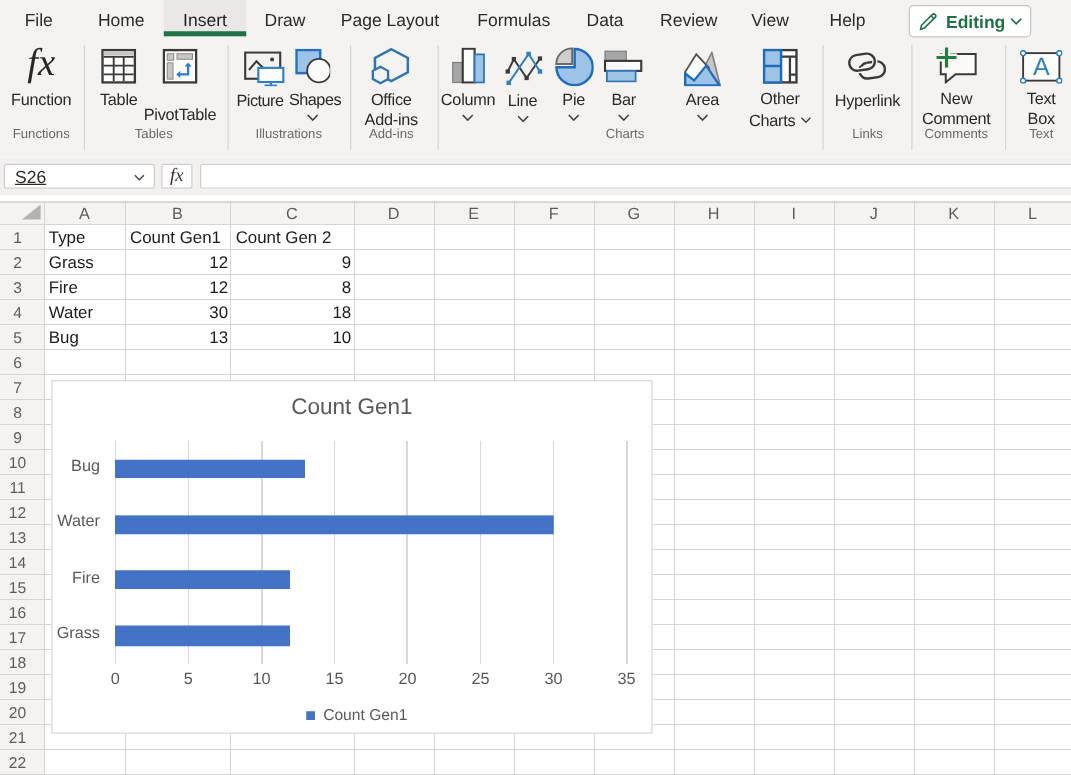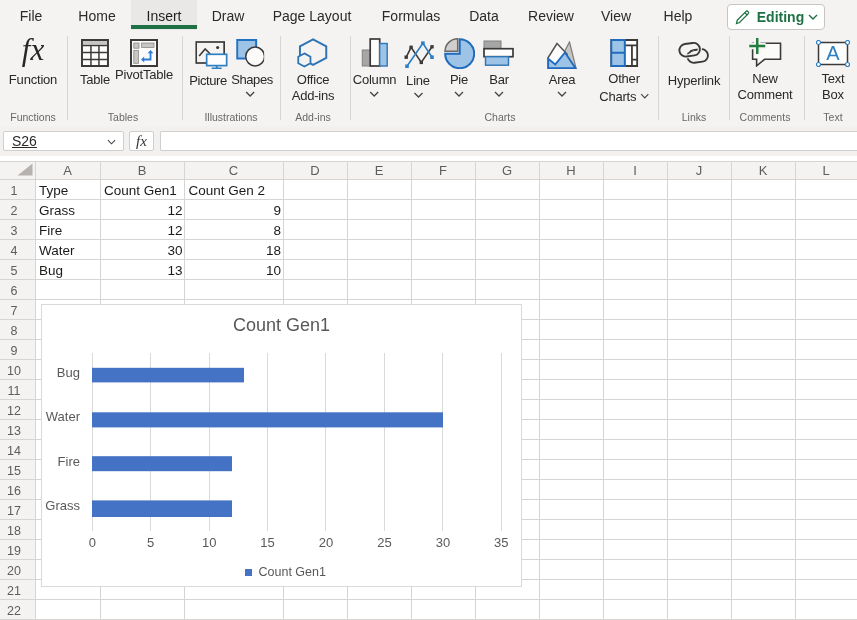--- a/index.html
+++ b/index.html
@@ -16,21 +16,21 @@
 #editbtn { position:absolute; left:727px; top:4px; width:98px; height:26px; background:#fff;
   border:1px solid #c8c6c4; border-radius:4px; display:flex; align-items:center; justify-content:center; }
 #editbtn span { color:#1e7145; font-weight:bold; font-size:14px; margin:0 4px 0 5px; }
 
 
 #ribbon { position:absolute; left:0; top:32px; width:857px; height:94px; background:#f4f3f2; }
 .sep { position:absolute; top:4px; width:1px; height:84px; background:#d8d6d4; }
 .rit { position:absolute; top:0; transform:translateX(-50%); text-align:center; }
 .rit svg.icon { display:block; margin:0 auto; }
 .rlb { font-size:13px; color:#2a2927; line-height:16px; white-space:nowrap; letter-spacing:-0.2px; }
-.grp { position:absolute; top:79px; transform:translateX(-50%); font-size:10.5px; color:#6a6865; white-space:nowrap; }
+.grp { position:absolute; top:69px; transform:translateX(-50%); font-size:10.5px; color:#6a6865; white-space:nowrap; }
 .chev { display:block; margin:3px auto 0; }
 
 
 #fbar { position:absolute; left:0; top:126px; width:857px; height:30px; background:#f2f1f0; }
 #namebox { position:absolute; left:3px; top:5px; width:121px; height:20px; background:#fff;
   border:1px solid #d1cfcd; border-radius:2px; font-size:14px; color:#2b2a29; line-height:18px; padding-left:8px;text-decoration:underline; }
 #fxbox { position:absolute; left:129px; top:5px; width:25px; height:20px; background:#fff;
   border:1px solid #d1cfcd; border-radius:2px; text-align:center; }
 #finput { position:absolute; left:160px; top:5px; width:697px; height:20px; background:#fff;
   border:1px solid #d1cfcd; border-radius:2px 0 0 2px; border-right:none; }
@@ -103,21 +103,21 @@
     <div class="rit" style="left:144px">
       <svg class="icon" style="margin-top:7px" width="28" height="28" viewBox="0 0 28 28">
         <rect x="1" y="1" width="26" height="26" fill="#fdfdfd" stroke="#3b3a39" stroke-width="2"></rect>
         <rect x="3.8" y="4" width="5.2" height="5.2" fill="#c8c6c4" stroke="#8a8886" stroke-width="0.8"></rect>
         <rect x="11.6" y="4" width="12.4" height="4.4" fill="#c8c6c4" stroke="#8a8886" stroke-width="0.8"></rect>
         <rect x="3.8" y="11.3" width="4.6" height="13" fill="#c8c6c4" stroke="#8a8886" stroke-width="0.8"></rect>
         <path d="M13.5 20.5 H20.5 V13.5" fill="none" stroke="#2b7cd3" stroke-width="1.8"></path>
         <path d="M14.2 17.6 L11 20.5 L14.2 23.4 Z" fill="#2b7cd3"></path>
         <path d="M17.6 14.2 L20.5 11 L23.4 14.2 Z" fill="#2b7cd3"></path>
       </svg>
-      <div class="rlb" style="margin-top:0">PivotTable</div>
+      <div class="rlb" style="margin-top:17px">PivotTable</div>
     </div>
 
     <div class="rit" style="left:210px">
       <svg class="icon" style="margin-top:9px;position:relative;left:2px" width="33" height="28" viewBox="0 0 33 28">
         <rect x="1" y="1" width="28" height="21" fill="none" stroke="#3b3a39" stroke-width="1.7"></rect>
         <circle cx="22.5" cy="6.5" r="1.6" fill="#3b3a39"></circle>
         <path d="M4 15 L10 8 L15 13" fill="none" stroke="#3b3a39" stroke-width="1.6"></path>
         <rect x="11.5" y="13.3" width="20" height="11.3" fill="#fdfdfd" stroke="#2e80c2" stroke-width="1.7"></rect>
         <path d="M21.5 24.6 V27 M16.5 27.4 H26.5" stroke="#2e80c2" stroke-width="1.7" fill="none"></path>
       </svg>

